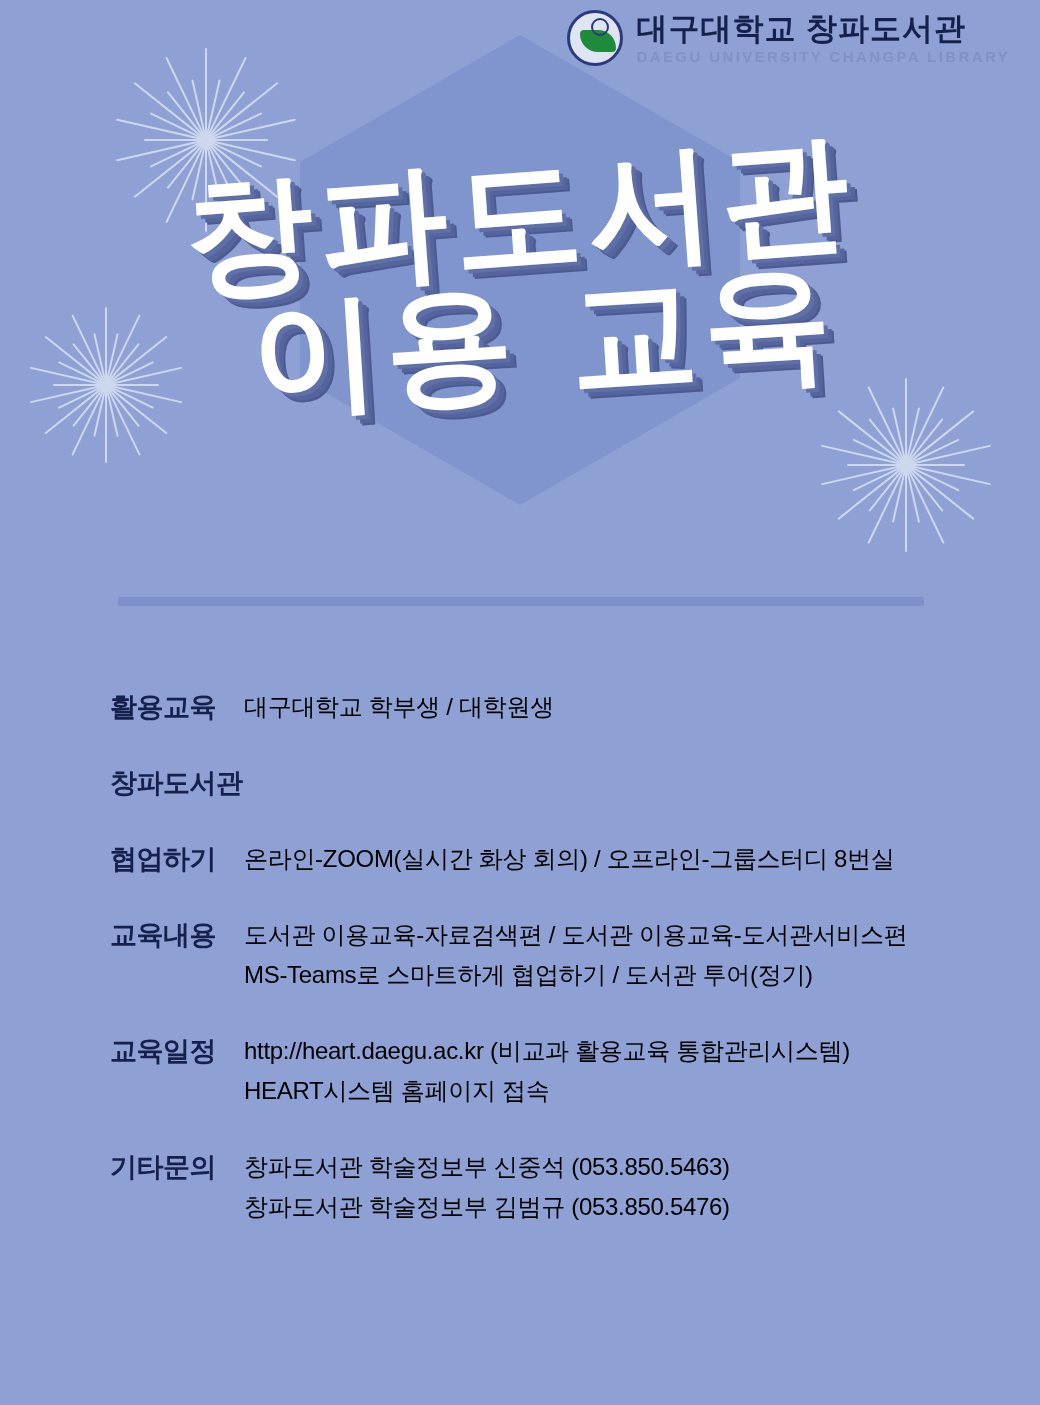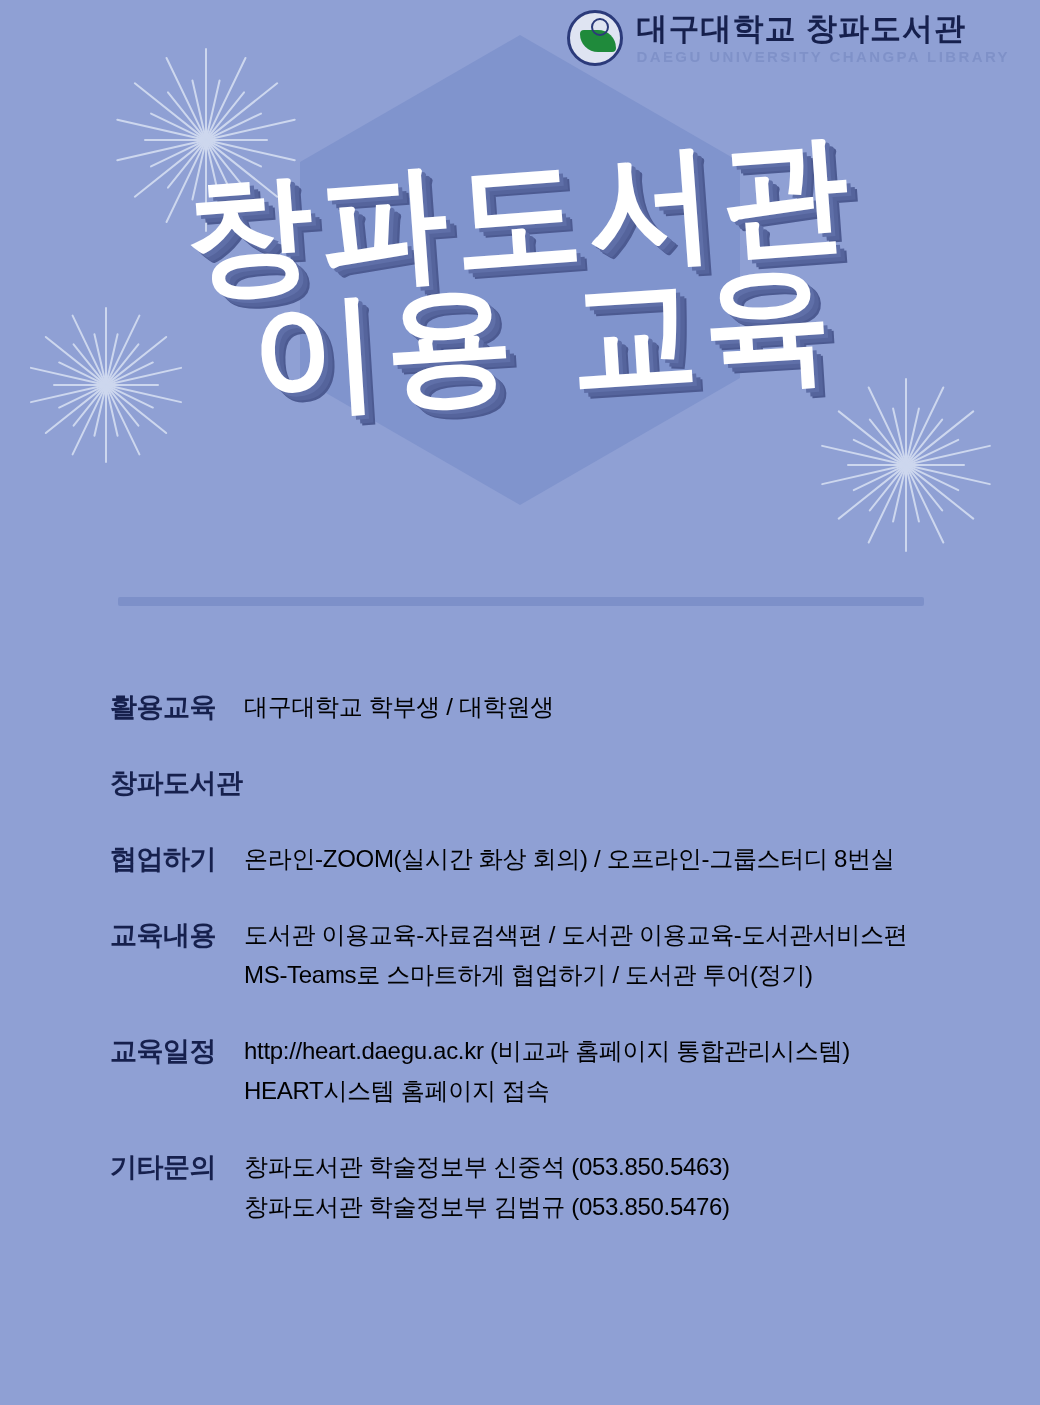--- a/index.html
+++ b/index.html
@@ -301,21 +301,21 @@
       <div class="row-label">교육내용</div>
       <div class="row-value">
         <div>도서관 이용교육-자료검색편 / 도서관 이용교육-도서관서비스편</div>
         <div>MS-Teams로 스마트하게 협업하기 / 도서관 투어(정기)</div>
       </div>
     </div>
 
     <div class="row">
       <div class="row-label">교육일정</div>
       <div class="row-value">
-        <div>http://heart.daegu.ac.kr (비교과 홈페이지 통합관리시스템)</div>
+        <div>http://heart.daegu.ac.kr (비교과 활용교육 통합관리시스템)</div>
         <div>HEART시스템  홈페이지 접속</div>
       </div>
     </div>
 
     <div class="row">
       <div class="row-label">기타문의</div>
       <div class="row-value">
         <div>창파도서관 학술정보부 신중석 (053.850.5463)</div>
         <div>창파도서관 학술정보부 김범규 (053.850.5476)</div>
       </div>

